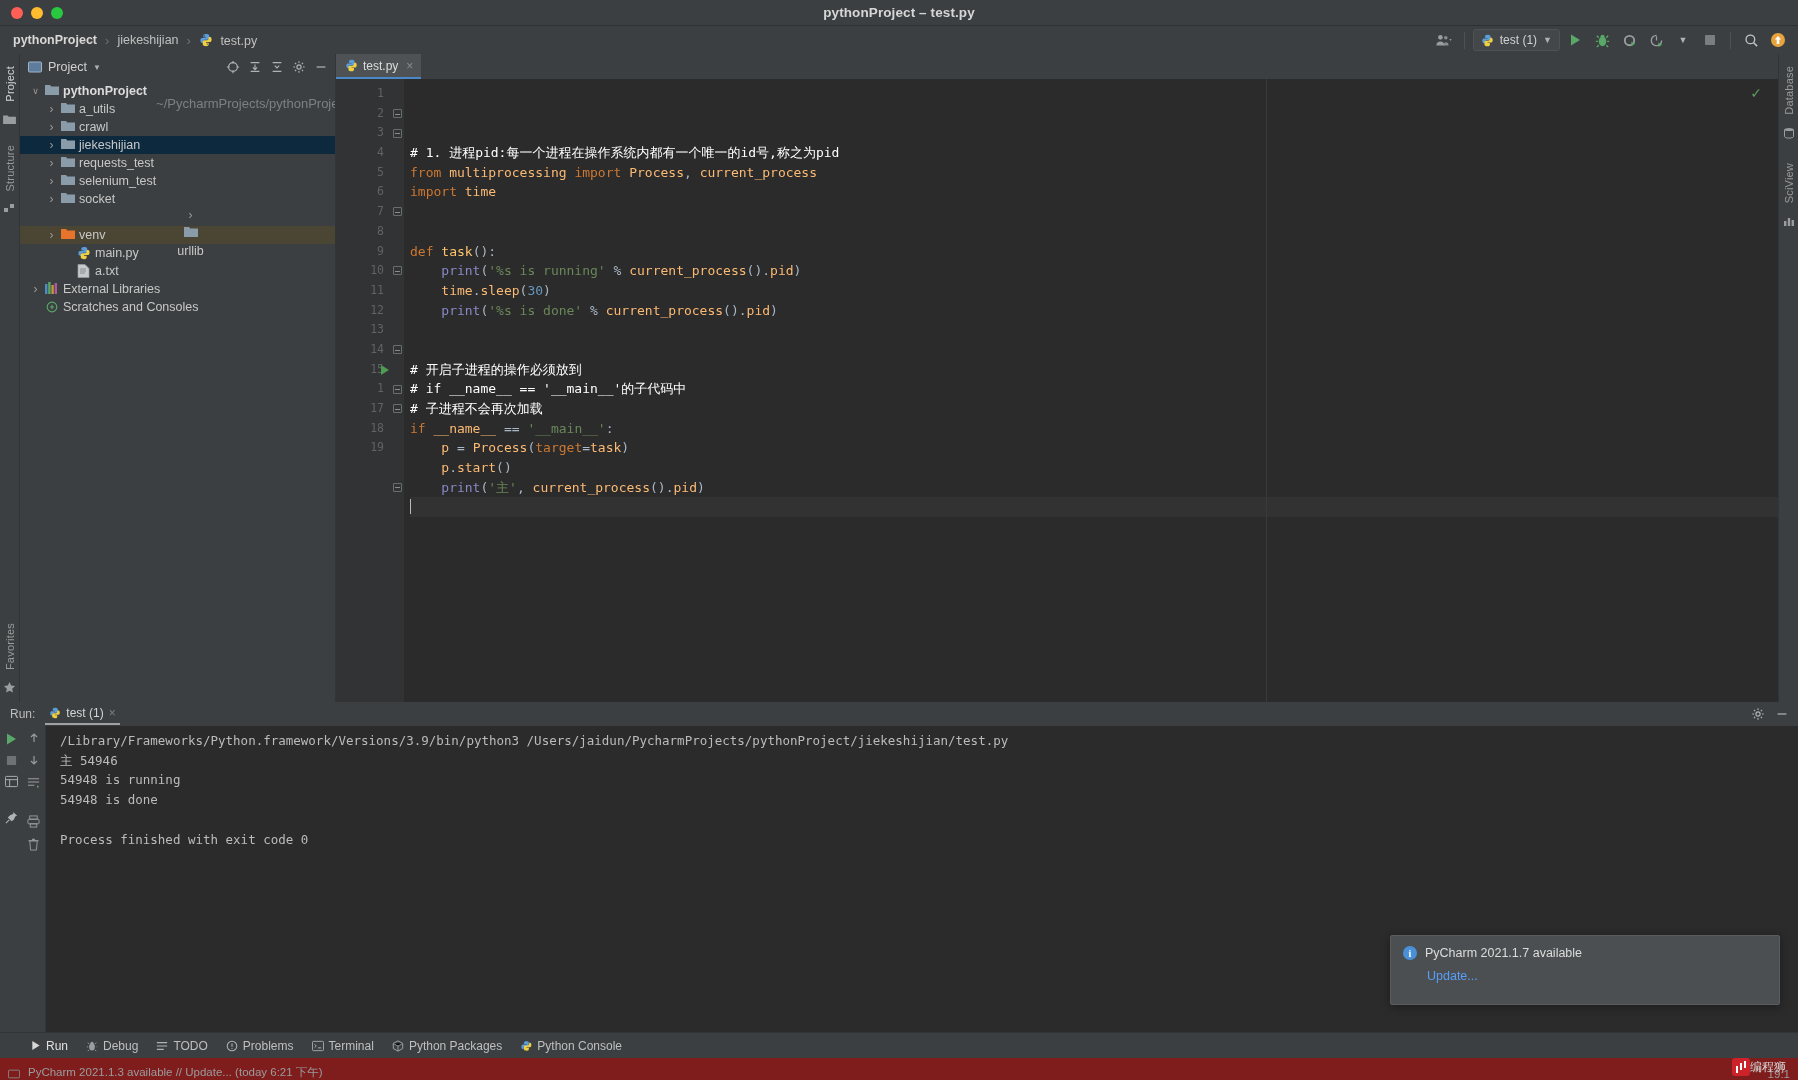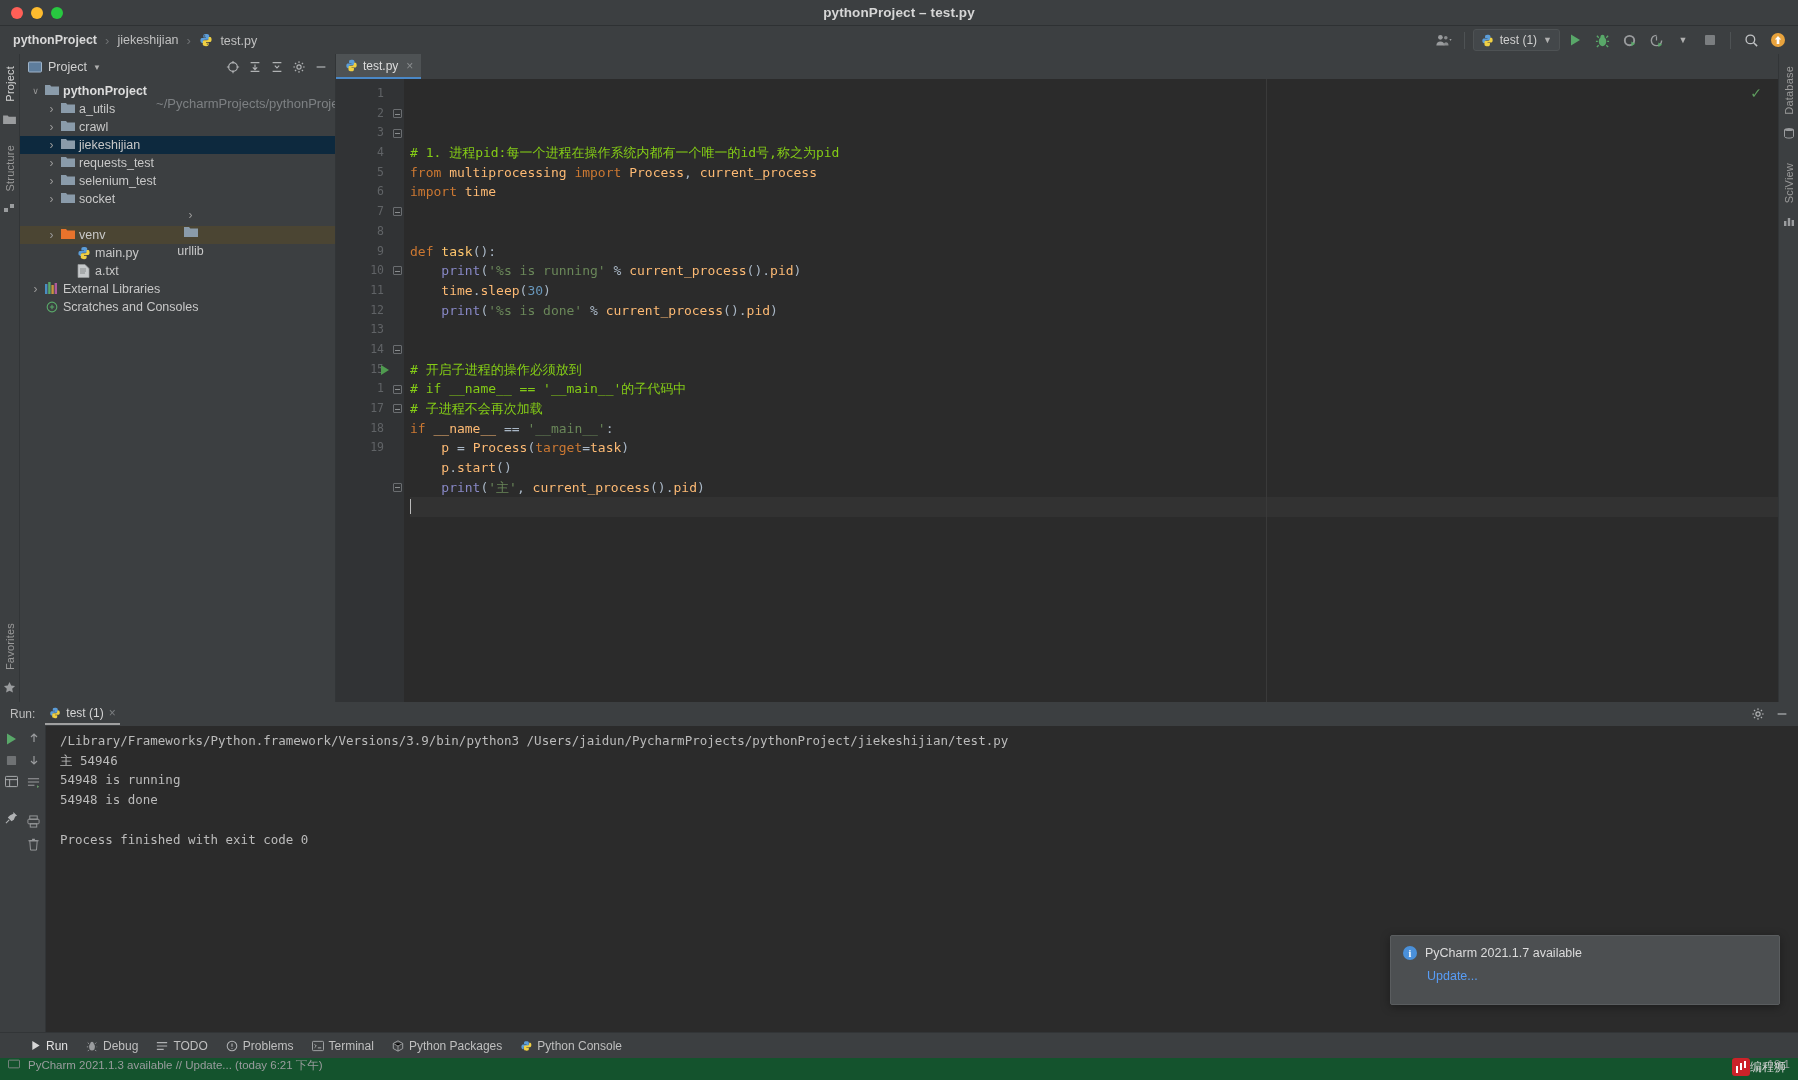--- a/index.html
+++ b/index.html
@@ -130,21 +130,21 @@
   .runmark { position: absolute; right: 1px; width: 0; height: 0;
     border-left: 8px solid #4f9b4f; border-top: 5px solid transparent; border-bottom: 5px solid transparent; }
 
   .code {
     flex: 1; padding: 5px 0 0 6px; font-family: "DejaVu Sans Mono", monospace;
     font-size: 13px; line-height: 19.7px; white-space: pre; overflow: hidden; position: relative;
     color: #a9b7c6;
   }
   .code .line { height: 19.7px; }
   .code .line.cursorline { background: #323232; }
-  .cm { color: #84cc16; }
+  .cm { color: #ffffff; }
   .kw { color: #cc7832; }
   .fn { color: #ffc66d; }
   .str { color: #6a8759; }
   .num { color: #6897bb; }
   .pyfunc { color: #8888c6; }
   .id { color: #fdba74; }
   .caret {
     display: inline-block; width: 1px; height: 15px; background: #bbbbbb; vertical-align: -3px;
   }
   .rightmargin { position: absolute; top: 0; bottom: 0; left: 862px; width: 1px; background: #3a3a3a; }
@@ -181,21 +181,21 @@
   .bottombar {
     height: 26px; background: #3c3f41; display: flex; align-items: center; gap: 2px;
     padding-left: 22px; flex: none; border-top: 1px solid #323537;
   }
   .btab {
     display: flex; align-items: center; gap: 5px; font-size: 12px; color: #bfbfbf;
     padding: 3px 8px; border-radius: 3px;
   }
   .btab.active { color: #e0e0e0; }
   .statusbar {
-    height: 22px; background: #14532d; display: flex; align-items: flex-start;
+    height: 22px; background: #7f1d1d; display: flex; align-items: flex-end;
     font-size: 11.5px; color: #9a9c9e; padding: 0 8px; gap: 8px; flex: none;
   }
   .status-right { margin-left: auto; display: flex; align-items: center; gap: 10px; }
 
   
   .notif {
     position: absolute; right: 18px; bottom: 75px; width: 390px; height: 70px;
     background: #4c4f51; border: 1px solid #5a5d5f; border-radius: 2px;
     padding: 10px 12px; box-shadow: 0 2px 10px rgba(0,0,0,.35);
   }

